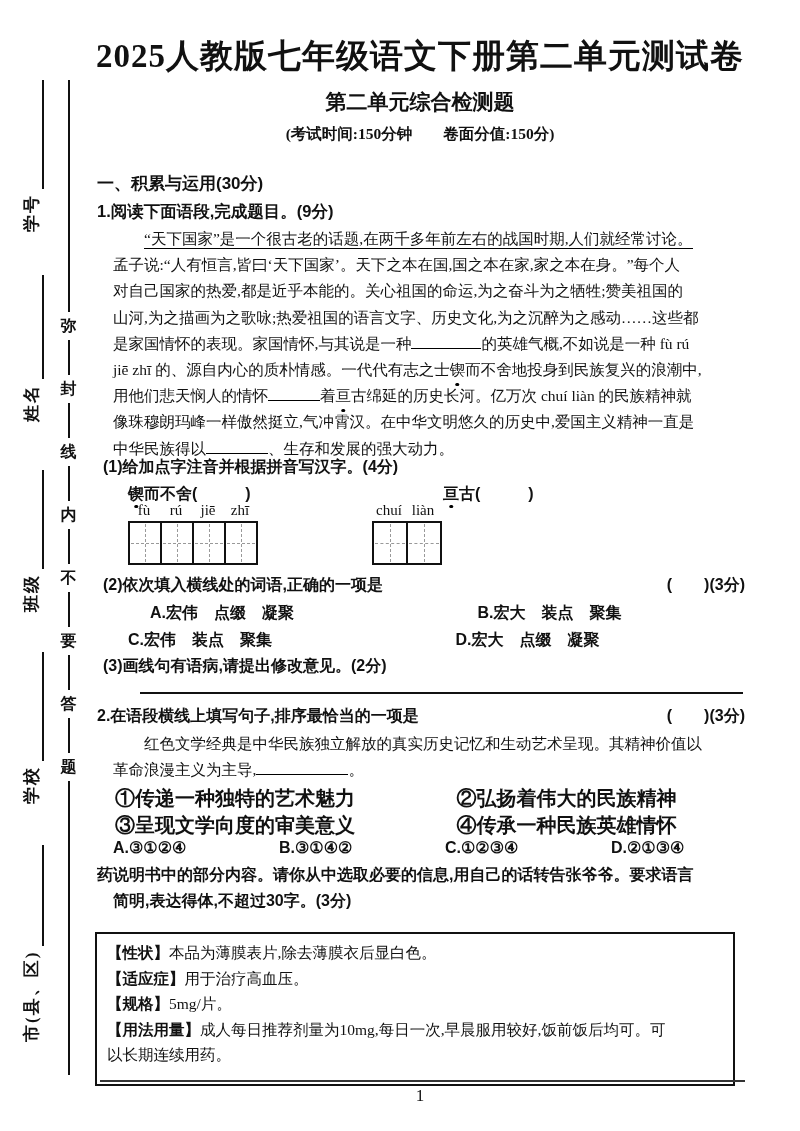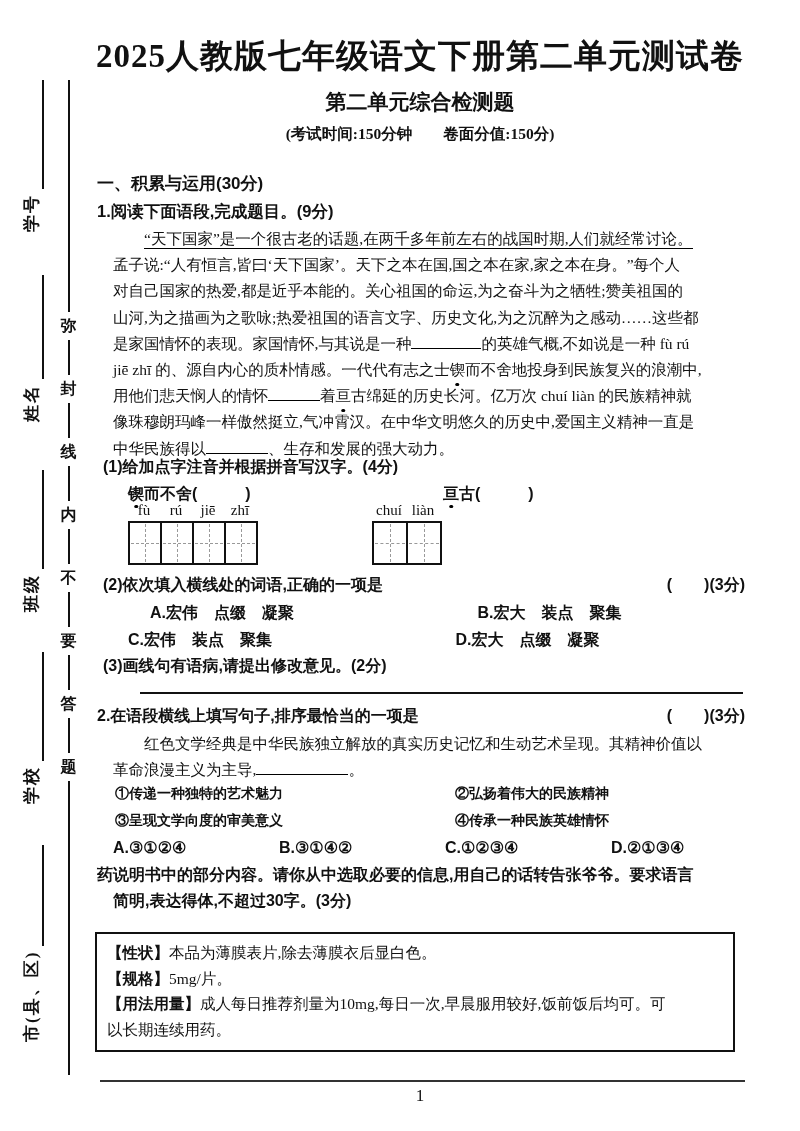--- a/index.html
+++ b/index.html
@@ -54,29 +54,29 @@
   .tzg::before{content:"";position:absolute;left:50%;top:1px;bottom:1px;border-left:1px dashed #999;}
   .tzg::after{content:"";position:absolute;top:50%;left:1px;right:1px;border-top:1px dashed #999;}
   .sub2row{top:575px;left:8px;right:0;display:flex;justify-content:space-between;font-size:16px;}
   .optrow{left:33px;font-size:16px;}
   .or1{top:603px;margin-left:22px;} .or2{top:630px;}
   .optrow .col1{display:inline-block;width:323px;}
   .sub3{top:656px;left:8px;font-size:16px;}
   .ansline{top:692px;left:45px;right:2px;border-top:2.5px solid #111;}
   .q2row{top:706px;left:2px;right:0;display:flex;justify-content:space-between;font-size:16px;gap:28px;}
   .q2passage{top:731px;left:18px;width:630px;font-size:15.5px;line-height:26px;}
-  .q2items{left:20px;font-size:14px;}
+  .q2items{left:20px;font-size:20px;}
   .it1{top:785px;} .it2{top:812px;}
   .q2items .col1{display:inline-block;width:336px;}
   .q2choices{top:838px;left:18px;display:flex;font-size:16px;}
   .q2choices span{display:inline-block;width:166px;}
   .q2choices span:last-child{width:auto;}
   .q3stem{top:862px;left:2px;font-size:16px;line-height:26.3px;}
   .q3stem div:not(:first-child){padding-left:16px;}
-  .medbox{top:932px;left:0;width:616px;border:2px solid #111;padding:6px 10px 8px 10px;
+  .medbox{top:932px;left:0;width:616px;border:2px solid #111;padding:6px 10px 16px 10px;
           font-size:15.5px;line-height:25.5px;}
   .medbox .mlabel{font-family:"Liberation Sans",sans-serif;font-weight:700;}
   .footline{top:1080px;left:5px;width:645px;border-top:2px solid #333;}
   .pagenum{top:1086px;left:0;right:0;text-align:center;font-size:17px;}
 </style>
 </head>
 <body>
 
 <div class="page">
 
@@ -203,20 +203,21 @@
       <span>D.②①③④</span>
     </div>
 
     <div class="q3stem hei">
       <div>药说明书中的部分内容。请你从中选取必要的信息,用自己的话转告张爷爷。要求语言</div>
       <div>简明,表达得体,不超过30字。(3分)</div>
     </div>
 
     <div class="medbox">
       <div><span class="mlabel">【性状】</span><span>本品为薄膜表片,除去薄膜衣后显白色。</span></div>
+      <div><span class="mlabel">【适应症】</span><span>用于治疗高血压。</span></div>
       <div><span class="mlabel">【规格】</span><span>5mg/片。</span></div>
       <div><span class="mlabel">【用法用量】</span><span>成人每日推荐剂量为10mg,每日一次,早晨服用较好,饭前饭后均可。可</span></div>
       <div><span class="mlabel"></span><span>以长期连续用药。</span></div>
     </div>
 
     <div class="footline"></div>
     <div class="pagenum">1</div>
   </div>
 </div>
 

